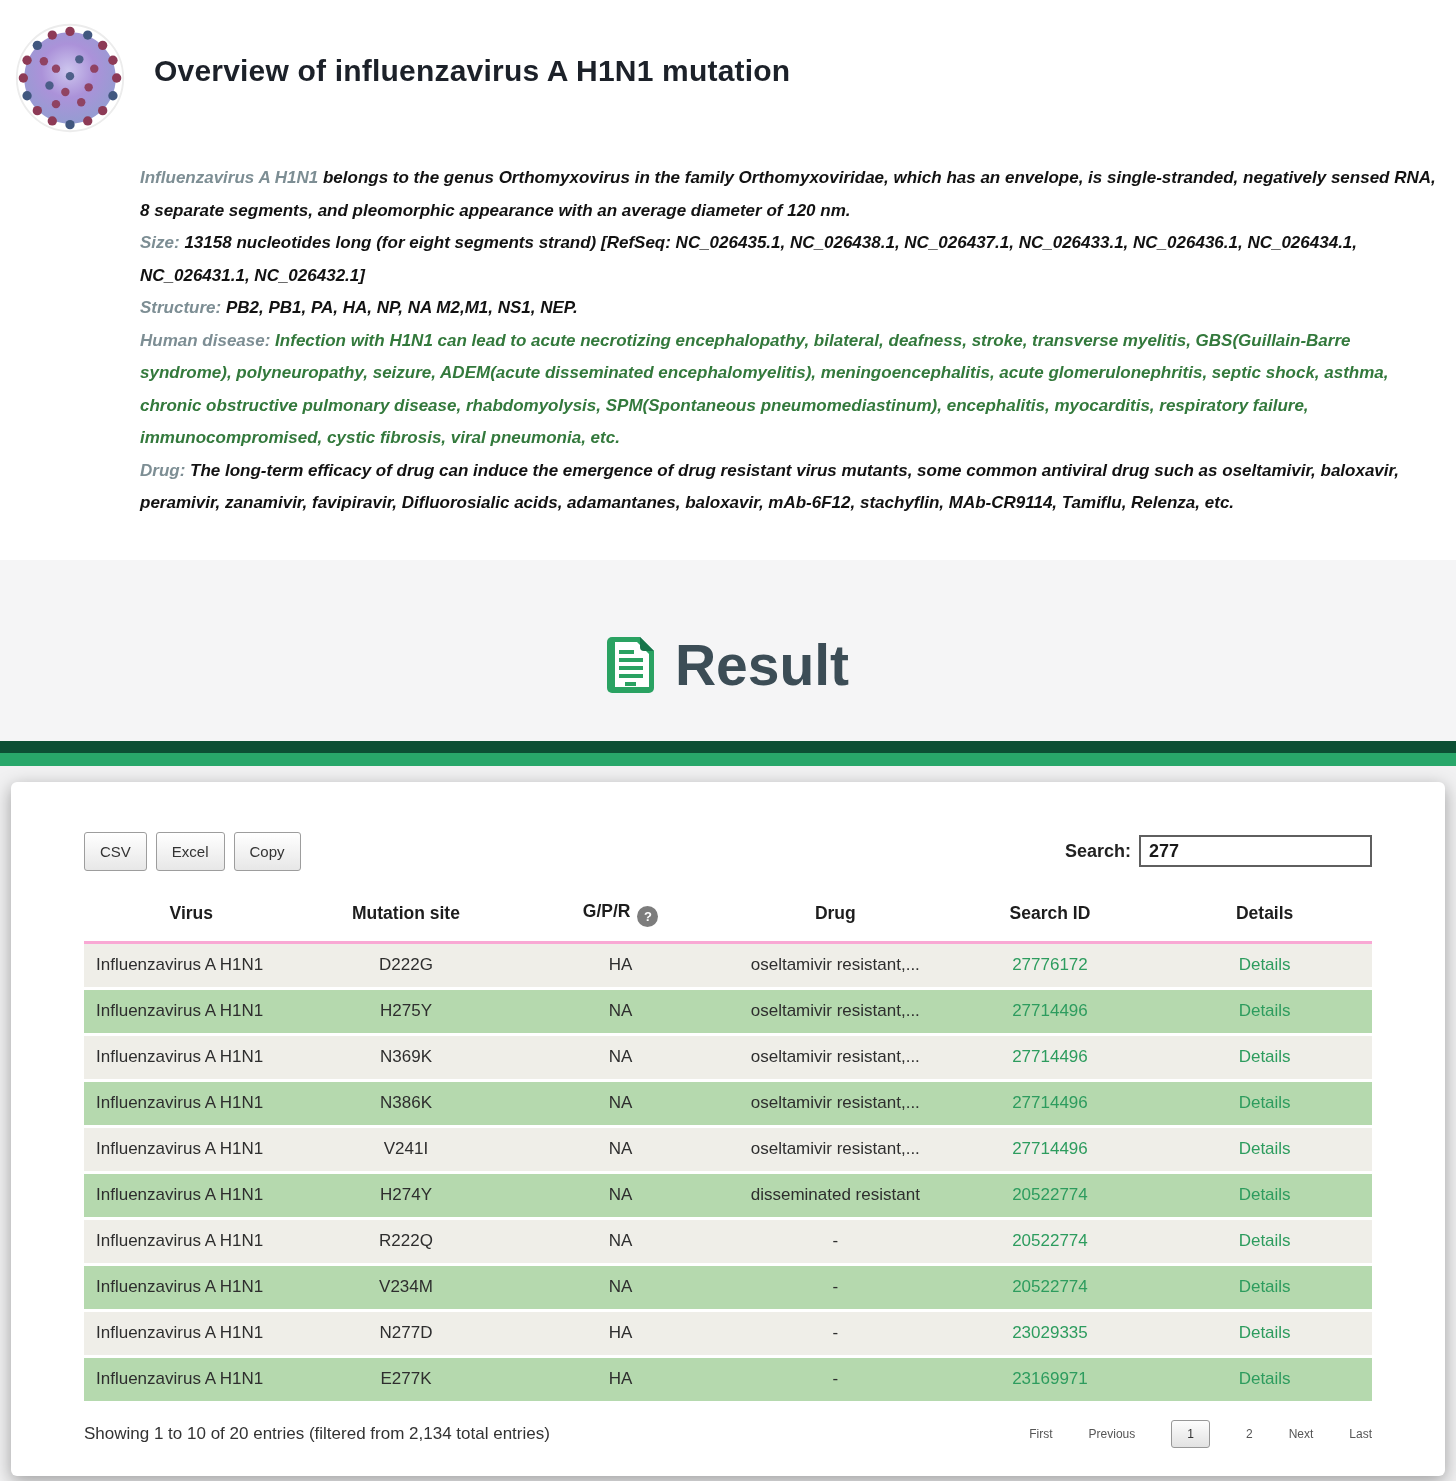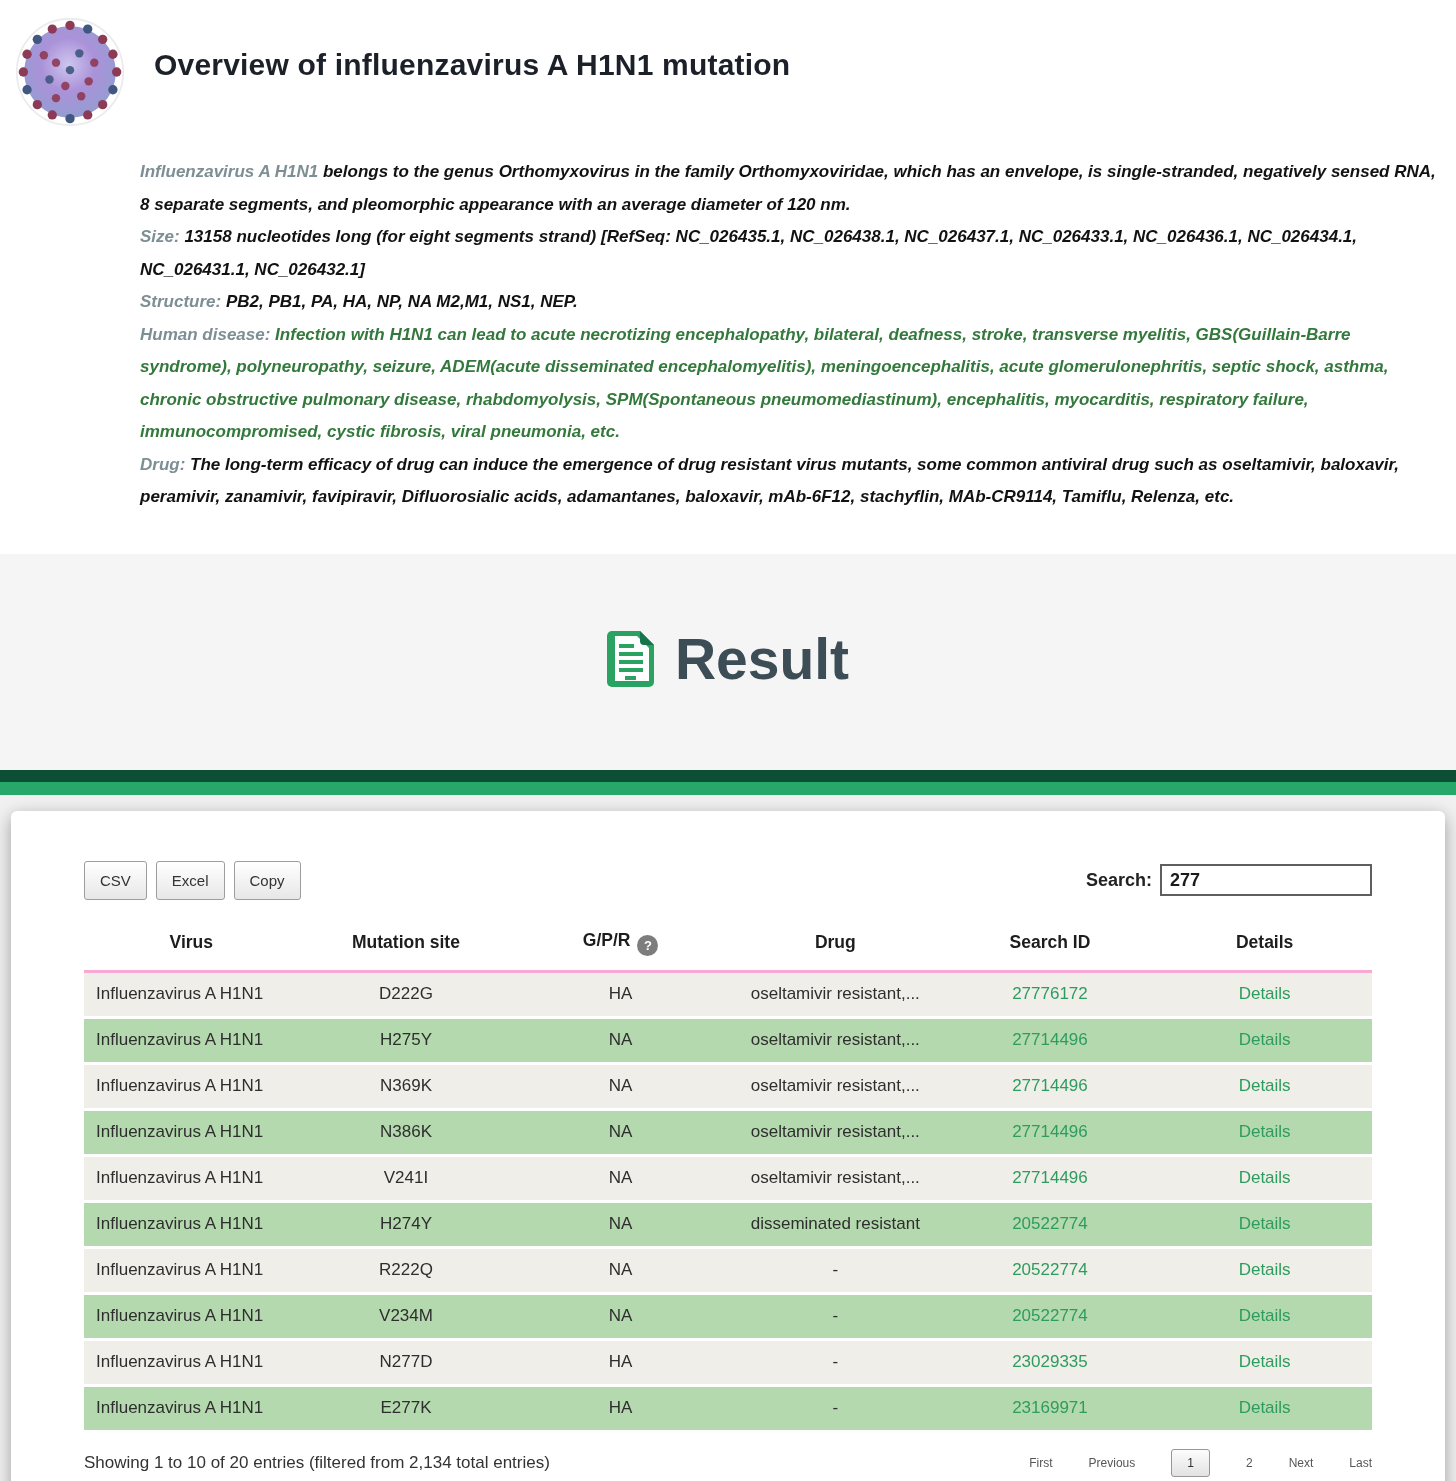--- a/index.html
+++ b/index.html
@@ -1,48 +1,48 @@
 <!DOCTYPE html>
 <html><head>
 <meta charset="utf-8">
 <style>
   * { box-sizing: border-box; margin: 0; padding: 0; }
   html,body { width: 1456px; background:#fff; font-family:"Liberation Sans", sans-serif; }
   body { min-height: 1481px; }
 
   
-  .header-section { background:#fff; padding: 16px 24px 40px 14px; }
+  .header-section { background:#fff; padding: 22px 24px 40px 14px; }
   .header-row { display:flex; align-items:flex-start; }
   .virus-avatar { width:112px; height:112px; border-radius:50%; flex:0 0 auto; }
   .page-title { margin-left:28px; margin-top:32px; font-size:30px; font-weight:700; color:#1c2129; letter-spacing:.2px; }
 
   .description { margin:28px 0 0 126px; width:1300px; font-size:17px; font-style:italic; font-weight:700; line-height:32.5px; color:#121212; }
   .description p { margin:0; }
   .lbl { color:#7d8e94; }
   .disease-text { color:#33793c; }
 
   
-  .result-band { background:#f5f5f6; display:flex; align-items:center; justify-content:center; gap:20px; padding:72px 0 78px; }
+  .result-band { background:#f5f5f6; display:flex; align-items:center; justify-content:center; gap:20px; padding:72px 0 43px; }
   .result-title { font-size:57px; font-weight:700; color:#3c4d56; }
   .doc-icon { width:48px; height:58px; }
 
   .bar-dark { height:12px; background:#0c4f34; }
   .bar-light { height:13px; background:#28a76a; }
 
   
   .lower { background:#f1f1f2; padding:16px 11px 19px; }
   .card { background:#fff; border-radius:6px; box-shadow:0 5px 18px rgba(0,0,0,.35); padding:50px 73px 28px; }
 
   .toolbar { display:flex; align-items:center; justify-content:space-between; margin-bottom:20px;gap:40px; }
   .btn-group { display:flex; gap:9px; }
   .tbtn { font-family:inherit; font-size:15px; color:#333; padding:10px 15px; min-width:58px;
           border:1px solid #9d9d9d; border-radius:3px; background:linear-gradient(#ffffff,#e7e7e7); cursor:pointer; }
   .search-wrap { display:flex; align-items:center; gap:8px; }
   .search-label { font-size:18px; font-weight:700; color:#222; }
-  .search-input { width:212px; height:32px; border:2px solid #5f5f5f; padding:2px 8px; font-family:inherit;
+  .search-input { width:233px; height:32px; border:2px solid #5f5f5f; padding:2px 8px; font-family:inherit;
                   font-size:18px; font-weight:600; color:#1a1a1a; }
 
   
   table.results { width:100%; border-collapse:collapse; table-layout:fixed; }
   .results th { font-size:17.5px; font-weight:700; color:#1d1d1d; text-align:center; padding:10px 4px 14px; border-bottom:3px solid #f9a8d4; }
   .results td { font-size:17px; color:#2e2e2e; text-align:center; padding:11.5px 6px; border-bottom:3px solid #fff; }
   .results td.c-virus { text-align:left; padding-left:12px; }
   .results tbody tr:nth-child(odd)  td { background:#efeee8; }
   .results tbody tr:nth-child(even) td { background:#b5d9ae; }
   .glink { color:#2d9c5e; text-decoration:none; cursor:pointer; }

